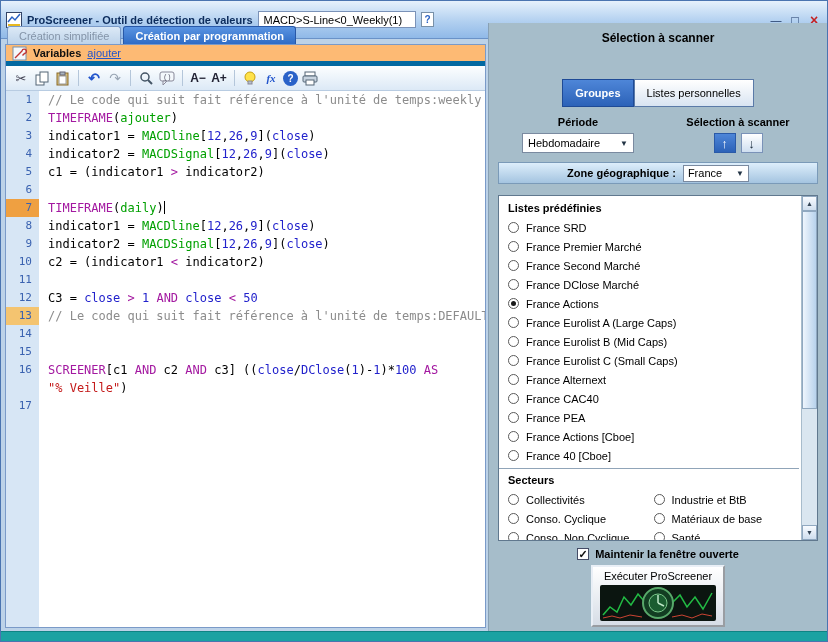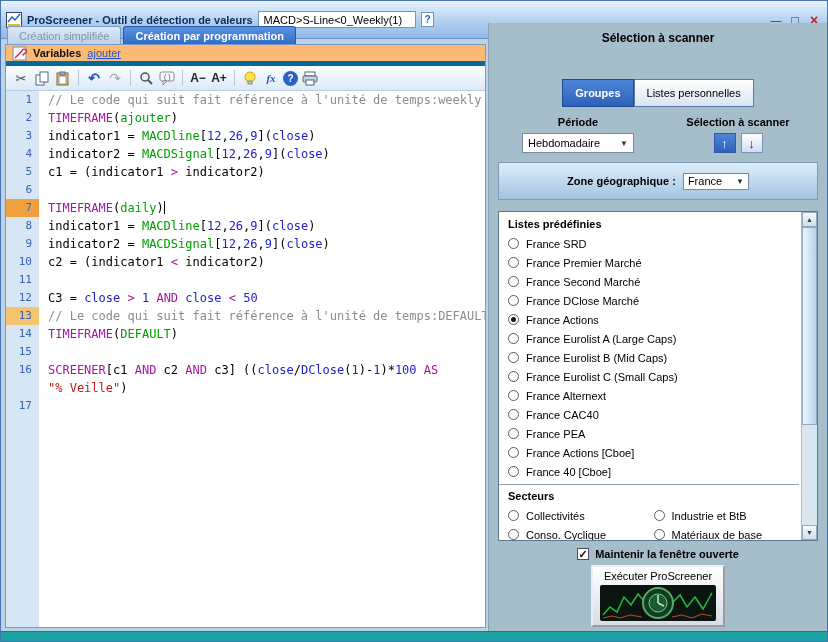--- a/index.html
+++ b/index.html
@@ -75,21 +75,21 @@
   .col { flex:1; display:flex; flex-direction:column; align-items:center; gap:5px; }
   .blabel { font-size:11px; font-weight:bold; color:#000; }
   .dropdown { width:112px; height:20px; background:#fff; border:1px solid #7a8aa0; font-size:11px;
               display:flex; align-items:center; justify-content:space-between; padding:0 5px; }
   .dd-arrow { font-size:8px; color:#234; }
   .updown { display:flex; gap:5px; }
   .ud-btn { width:22px; height:20px; display:flex; align-items:center; justify-content:center;
             font-size:13px; font-weight:bold; border:1px solid #2a5aa8; }
   .ud-up { background:linear-gradient(#4e86d8,#2c62b8); color:#fff; }
   .ud-down { background:linear-gradient(#ffffff,#cfdff0); color:#123; border-color:#7a92b8; }
-  .zonebar { width:100%; height:38px; margin-top:9px; flex:none;
+  .zonebar { width:100%; height:22px; margin-top:9px; flex:none;
              background:linear-gradient(#ddeefb,#a4c4e0); border:1px solid #7a9ab8;
              display:flex; align-items:center; justify-content:center; gap:7px;
              font-size:11px; font-weight:bold; }
   .zone-combo { width:66px; height:17px; background:#fff; border:1px solid #7a8aa0; font-weight:normal;
                 font-size:11px; display:flex; align-items:center; justify-content:space-between; padding:0 4px; }
 
   .listbox { width:100%; flex:1; margin-top:11px; background:#fff; border:1px solid #60788e;
              display:flex; overflow:hidden; }
   .list-content { flex:1; padding:3px 2px 0 9px; overflow:hidden; }
   .list-header { font-size:11px; font-weight:bold; height:19px; line-height:19px; color:#000; }
@@ -267,21 +267,20 @@
               <div class="line">
                 <span class="ln">12</span>
                 <span class="code"><span>C3 = </span><span class="tk-num">close</span><span> </span><span class="tk-kw">&gt;</span><span> </span><span class="tk-num">1</span><span> </span><span class="tk-kw">AND</span><span> </span><span class="tk-num">close</span><span> </span><span class="tk-kw">&lt;</span><span> </span><span class="tk-num">50</span></span>
               </div>
               <div class="line">
                 <span class="ln hl-yellow">13</span>
                 <span class="code"><span class="tk-cmt">// Le code qui suit fait référence à l'unité de temps:DEFAULT</span></span>
               </div>
               <div class="line">
                 <span class="ln">14</span>
-                <span class="code"><span class="tk-kw">TIMEFRAME</span><span>(</span><span class="tk-fn">DEFAULT</span><span>)</span></span>
               </div>
               <div class="line">
                 <span class="ln">15</span>
                 <span class="code"></span>
               </div>
               <div class="line">
                 <span class="ln">16</span>
                 <span class="code"><span class="tk-kw">SCREENER</span><span>[c1 </span><span class="tk-kw">AND</span><span> c2 </span><span class="tk-kw">AND</span><span> c3] ((</span><span class="tk-num">close</span><span>/</span><span class="tk-num">DClose</span><span>(</span><span class="tk-num">1</span><span>)-</span><span class="tk-num">1</span><span>)*</span><span class="tk-num">100</span><span> </span><span class="tk-kw">AS</span></span>
               </div>
               <div class="line">

